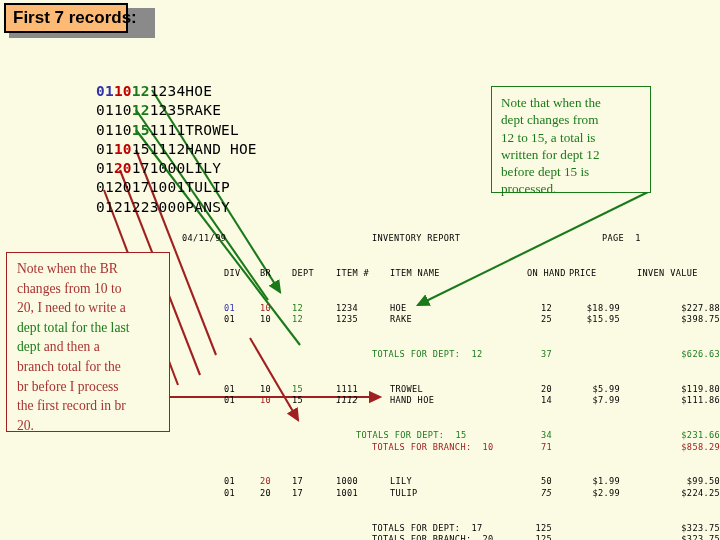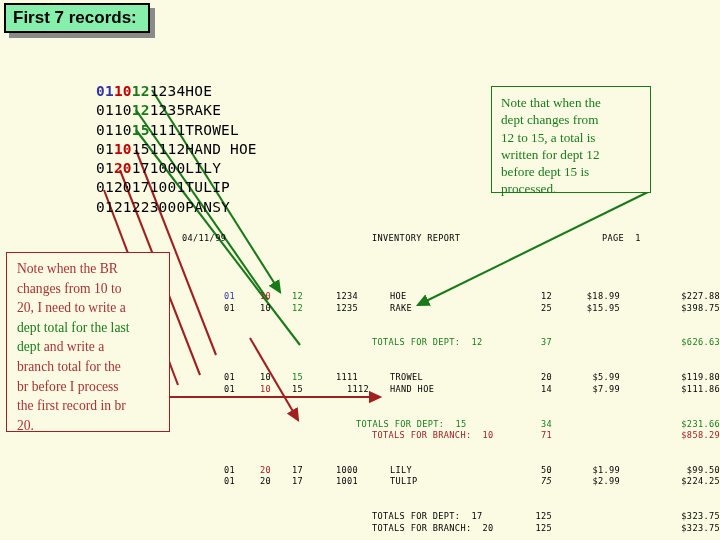--- a/index.html
+++ b/index.html
@@ -9,22 +9,22 @@
     font-family:"Liberation Serif", serif;
   }
   #stage{position:absolute;left:0;top:0;width:720px;height:540px;}
 
   
   #title-shadow{
     position:absolute;left:9px;top:8px;width:146px;height:30px;
     background:#8a8a8a;
   }
   #title-box{
-    position:absolute;left:4px;top:3px;width:146px;height:30px;
-    background:#86efac;border:2px solid #000;
+    position:absolute;left:4px;top:3px;width:124px;height:30px;
+    background:#fdba74;border:2px solid #000;
     box-sizing:border-box;
     display:flex;align-items:center;
   }
   #title-text{
     font-family:"Liberation Sans", sans-serif;
     font-size:17px;font-weight:bold;color:#000;
     padding-left:7px;letter-spacing:0px;white-space:nowrap;
   }
 
   
@@ -127,34 +127,44 @@
       <div>written for dept 12</div>
       <div>before dept 15 is</div>
       <div>processed.</div>
     </div>
 
   <div class="callout" id="callout-red">
     <div>Note when the BR</div>
     <div>changes from  10 to</div>
     <div>20, I need to write a</div>
     <div class="grn">dept total for the last</div>
-    <div><span class="grn">dept</span><span> and write a</span></div>
+    <div><span class="grn">dept</span><span> and then a</span></div>
     <div>branch total for the</div>
     <div>br before I process</div>
     <div>the first record in br</div>
     <div>20.</div>
   </div>
 
   <div id="report">
       <div class="row">
         <span class="cel" style="left: 0px;">04/11/99</span>
         <span class="cel" style="left: 190px;">INVENTORY REPORT</span>
         <span class="cel" style="left: 420px;">PAGE  1</span>
       </div>
       <div class="gap2"></div>
+      <div class="row">
+        <span class="cel" style="left: 42px;">DIV</span>
+        <span class="cel" style="left: 78px;">BR</span>
+        <span class="cel" style="left: 110px;">DEPT</span>
+        <span class="cel" style="left: 154px;">ITEM #</span>
+        <span class="cel" style="left: 208px;">ITEM NAME</span>
+        <span class="cel" style="left: 345px;">ON HAND</span>
+        <span class="cel" style="left: 387px;">PRICE</span>
+        <span class="cel" style="left: 455px;">INVEN VALUE</span>
+      </div>
       <div class="gap2"></div>
       <div class="row">
         <span class="cel c-blue" style="left: 42px;">01</span>
         <span class="cel c-red" style="left: 78px;">10</span>
         <span class="cel c-green" style="left: 110px;">12</span>
         <span class="cel" style="left: 154px;">1234</span>
         <span class="cel" style="left: 208px;">HOE</span>
         <span class="cel" style="left: auto; right: 168px;">12</span>
         <span class="cel" style="left: auto; right: 100px;">$18.99</span>
         <span class="cel" style="left: auto; right: 0px;">$227.88</span>
@@ -183,21 +193,21 @@
         <span class="cel" style="left: 154px;">1111</span>
         <span class="cel" style="left: 208px;">TROWEL</span>
         <span class="cel" style="left: auto; right: 168px;">20</span>
         <span class="cel" style="left: auto; right: 100px;">$5.99</span>
         <span class="cel" style="left: auto; right: 0px;">$119.80</span>
       </div>
       <div class="row">
         <span class="cel" style="left: 42px;">01</span>
         <span class="cel c-red" style="left: 78px;">10</span>
         <span class="cel" style="left: 110px;">15</span>
-        <span class="cel" style="left: 165px;">1112</span>
+        <span class="cel" style="left: 154px; font-style: italic;">1112</span>
         <span class="cel" style="left: 208px;">HAND HOE</span>
         <span class="cel" style="left: auto; right: 168px;">14</span>
         <span class="cel" style="left: auto; right: 100px;">$7.99</span>
         <span class="cel" style="left: auto; right: 0px;">$111.86</span>
       </div>
       <div class="gap2"></div>
       <div class="row">
         <span class="cel c-green" style="left: 174px;">TOTALS FOR DEPT:  15</span>
         <span class="cel c-green" style="left: auto; right: 168px;">34</span>
         <span class="cel c-green" style="left: auto; right: 0px;">$231.66</span>

